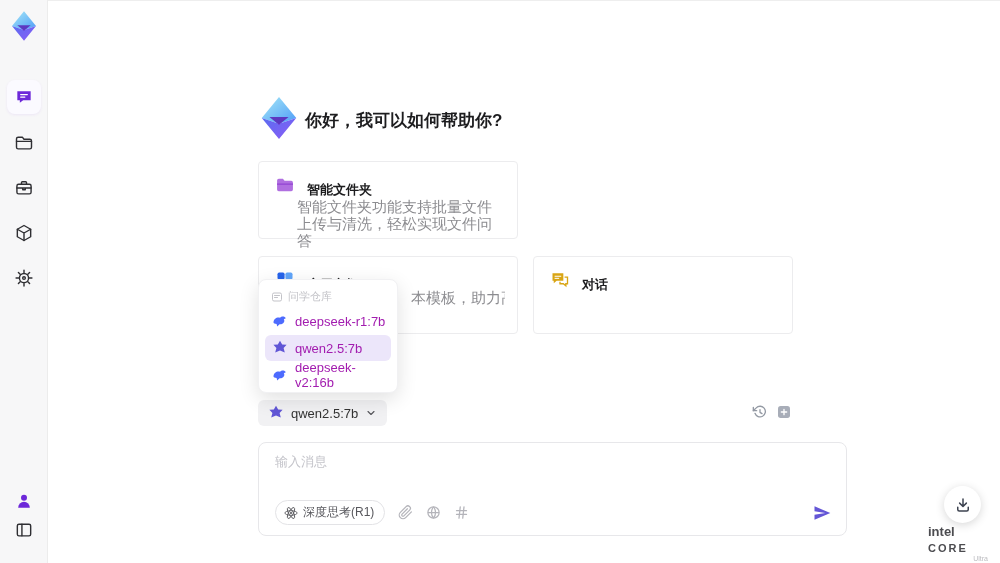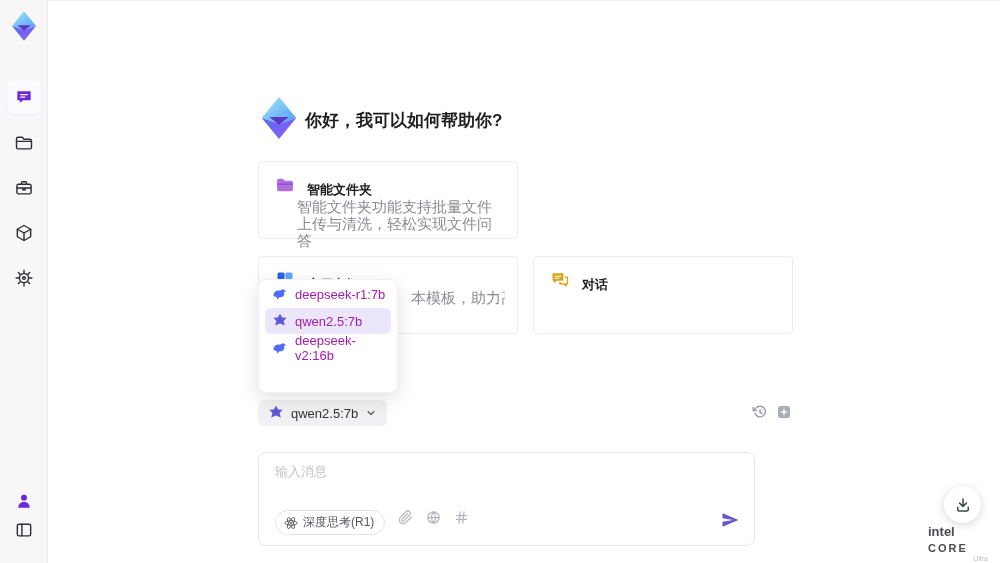--- a/index.html
+++ b/index.html
@@ -51,28 +51,28 @@
   .selector { position:absolute; left:258px; top:400px; height:26px; display:inline-flex;
     align-items:center; gap:7px; padding:0 10px; background:#f1f1f3; border-radius:6px;
     font-size:13px; color:#333; cursor:pointer; }
   .selector svg.model { width:16px; height:16px; }
   .selector svg.chev { width:12px; height:12px; }
 
   .quick-icons { position:absolute; left:752px; top:404px; display:flex; gap:8px; }
   .quick-icons svg { width:16px; height:16px; cursor:pointer; }
 
   
-  .composer { position:absolute; left:258px; top:452px; width:497px; height:94px;
+  .composer { position:absolute; left:258px; top:442px; width:589px; height:94px;
     background:#fff; border:1px solid #e7e7ea; border-radius:8px; }
   .composer textarea { position:absolute; left:16px; top:10px; width:500px; height:40px;
     border:none; outline:none; resize:none; font-size:13px; color:#333;
     font-family:"Liberation Sans","DejaVu Sans",sans-serif; background:transparent; }
   .composer textarea::placeholder { color:#c4c4ca; }
   .comp-toolbar { position:absolute; left:16px; right:14px; bottom:10px; display:flex;
-    align-items:flex-start; gap:13px; }
+    align-items:center; gap:13px; }
   .pill { display:inline-flex; align-items:center; gap:5px; padding:3px 10px 3px 8px;
     border:1px solid #e3e3e6; border-radius:14px; font-size:12px; color:#57575c;
     background:#fff; cursor:pointer; }
   .pill svg { width:14px; height:14px; }
   .tool-ic { width:15px; height:15px; cursor:pointer; }
   .send { margin-left:auto; width:20px; height:20px; cursor:pointer; }
 
   
   .fab { position:absolute; left:944px; top:486px; width:37px; height:37px; border-radius:50%;
     background:#fff; box-shadow:0 2px 10px rgba(0,0,0,.16); display:flex;
@@ -184,20 +184,27 @@
   <div class="card" id="card-4">
     <svg class="c-icon" viewBox="0 0 24 24">
       <path d="M3 4h13v9H8l-3.5 3V13H3z" fill="#d9a514"></path>
       <path d="M17.5 8.5H21v8h-2v2.4l-3-2.4h-4v-2.5" fill="none" stroke="#d9a514" stroke-width="1.6"></path>
       <path d="M6 7.5h7M6 10h4.5" stroke="#fff" stroke-width="1.2" stroke-linecap="round"></path>
     </svg>
     <div class="c-title">对话</div>
   </div>
 
   <div class="dropdown">
+    <div class="dd-header">
+      <svg viewBox="0 0 24 24">
+        <rect x="3" y="4" width="18" height="16" rx="3" fill="none" stroke="#c3c3c8" stroke-width="2"></rect>
+        <path d="M7 9h10M7 13h6" stroke="#c3c3c8" stroke-width="2" stroke-linecap="round"></path>
+      </svg>
+      <span>问学仓库</span>
+    </div>
     <div class="dd-item">
       <svg viewBox="0 0 16 14">
         <path d="M1.5 8.5C1.5 5 5 2.8 8 3.8c1.5-1.8 5-1.6 5.8.4l-2 1c1.6 2.2-.6 5.4-4.2 5l-2.4 2.2-.6-2.4C2.8 9.9 1.5 9.4 1.5 8.5z" fill="#4d6bfe"></path>
       </svg>
       <span>deepseek-r1:7b</span>
     </div>
     <div class="dd-item selected">
       <svg viewBox="0 0 16 16">
         <path d="M8 .8l2.2 3.8 4.4.2-3 3.3 1.2 4.4L8 10.6l-4.8 1.9 1.2-4.4-3-3.3 4.4-.2z" fill="#6156d6"></path>
       </svg>

